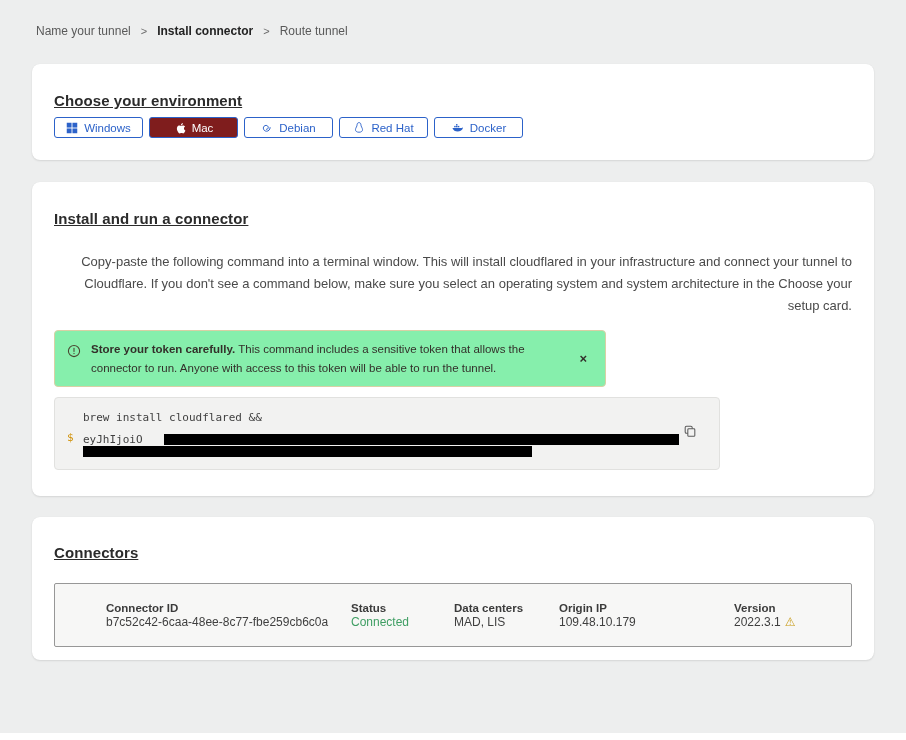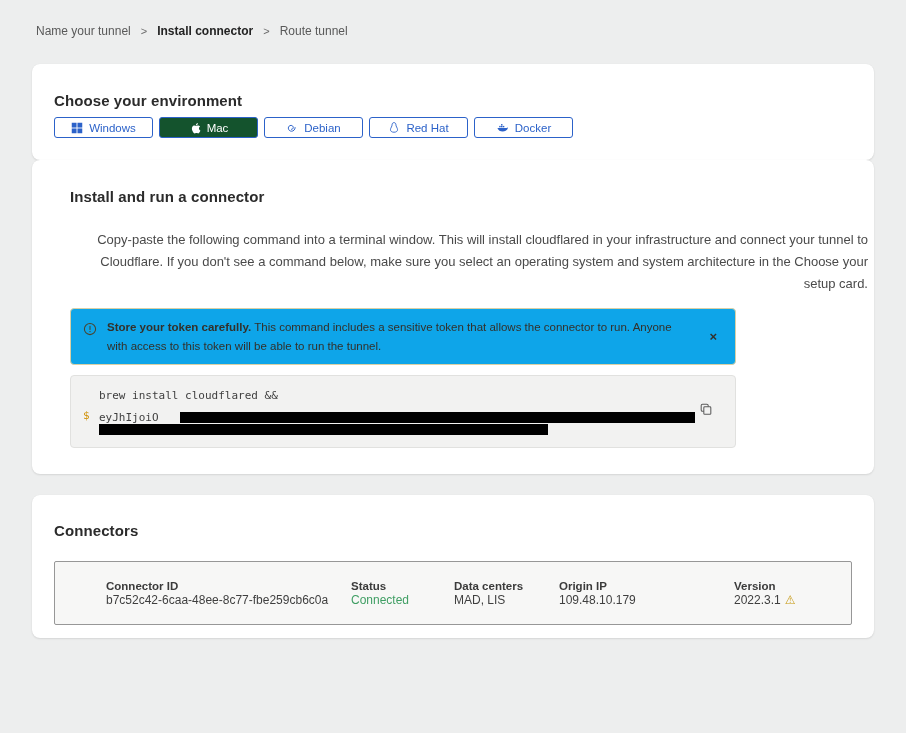--- a/index.html
+++ b/index.html
@@ -25,54 +25,54 @@
   .crumb-sep { color: #6b6b6b; font-size: 11px; }
 
   
   .card {
     width: 842px;
     margin: 0 auto;
     background: #ffffff;
     border-radius: 8px;
     box-shadow: 0 1px 2px rgba(0,0,0,0.10), 0 0 1px rgba(0,0,0,0.06);
   }
-  .card-title { font-size: 15px; font-weight: 700; color: #2b2b2b; letter-spacing: .1px; }
+  .card-title { font-size: 15px; font-weight: 700; color: #2b2b2b; letter-spacing: .1px; text-decoration: underline; }
 
   
   .card-env { margin-top: 26px; padding: 28px 22px 22px 22px; }
   .os-label { margin-top: 22px; font-size: 13px; color: #3d3d3d; }
   .os-row { margin-top: 8px; display: flex; gap: 6px; }
   .os-btn {
-    width: 99px; height: 21px;
+    width: 89px; height: 21px;
     border: 1px solid #2c62c9;
     border-radius: 3px;
     background: #fff;
     color: #2c62c9;
     font-size: 11.5px;
     display: flex; align-items: center; justify-content: center; gap: 6px;
     cursor: pointer;
     font-family: "Liberation Sans", sans-serif;
   }
-  .os-btn.selected { background: #14532d; color: #fff; }
+  .os-btn.selected { background: #7f1d1d; color: #fff; }
   .os-btn svg { flex: 0 0 auto; }
 
   
-  .card-install { padding: 28px 22px 26px 38px; }
+  .card-install { margin-top: 22px; padding: 28px 22px 26px 22px; }
   .install-desc {
     margin-top: 24px;
     font-size: 13px;
     line-height: 1.68;
     color: #4a4a4a;
     width: 798px;
     text-align: right;
   }
   .warning-banner {
     margin-top: 14px;
-    width: 666px;
-    background: #0ea5e9;
+    width: 552px;
+    background: #86efac;
     border: 1px solid #d9d0a5;
     border-radius: 4px;
     padding: 9px 12px 9px 12px;
     display: flex;
     align-items: flex-start;
     gap: 10px;
     font-size: 11.5px;
     line-height: 1.6;
     color: #33302a;
   }

